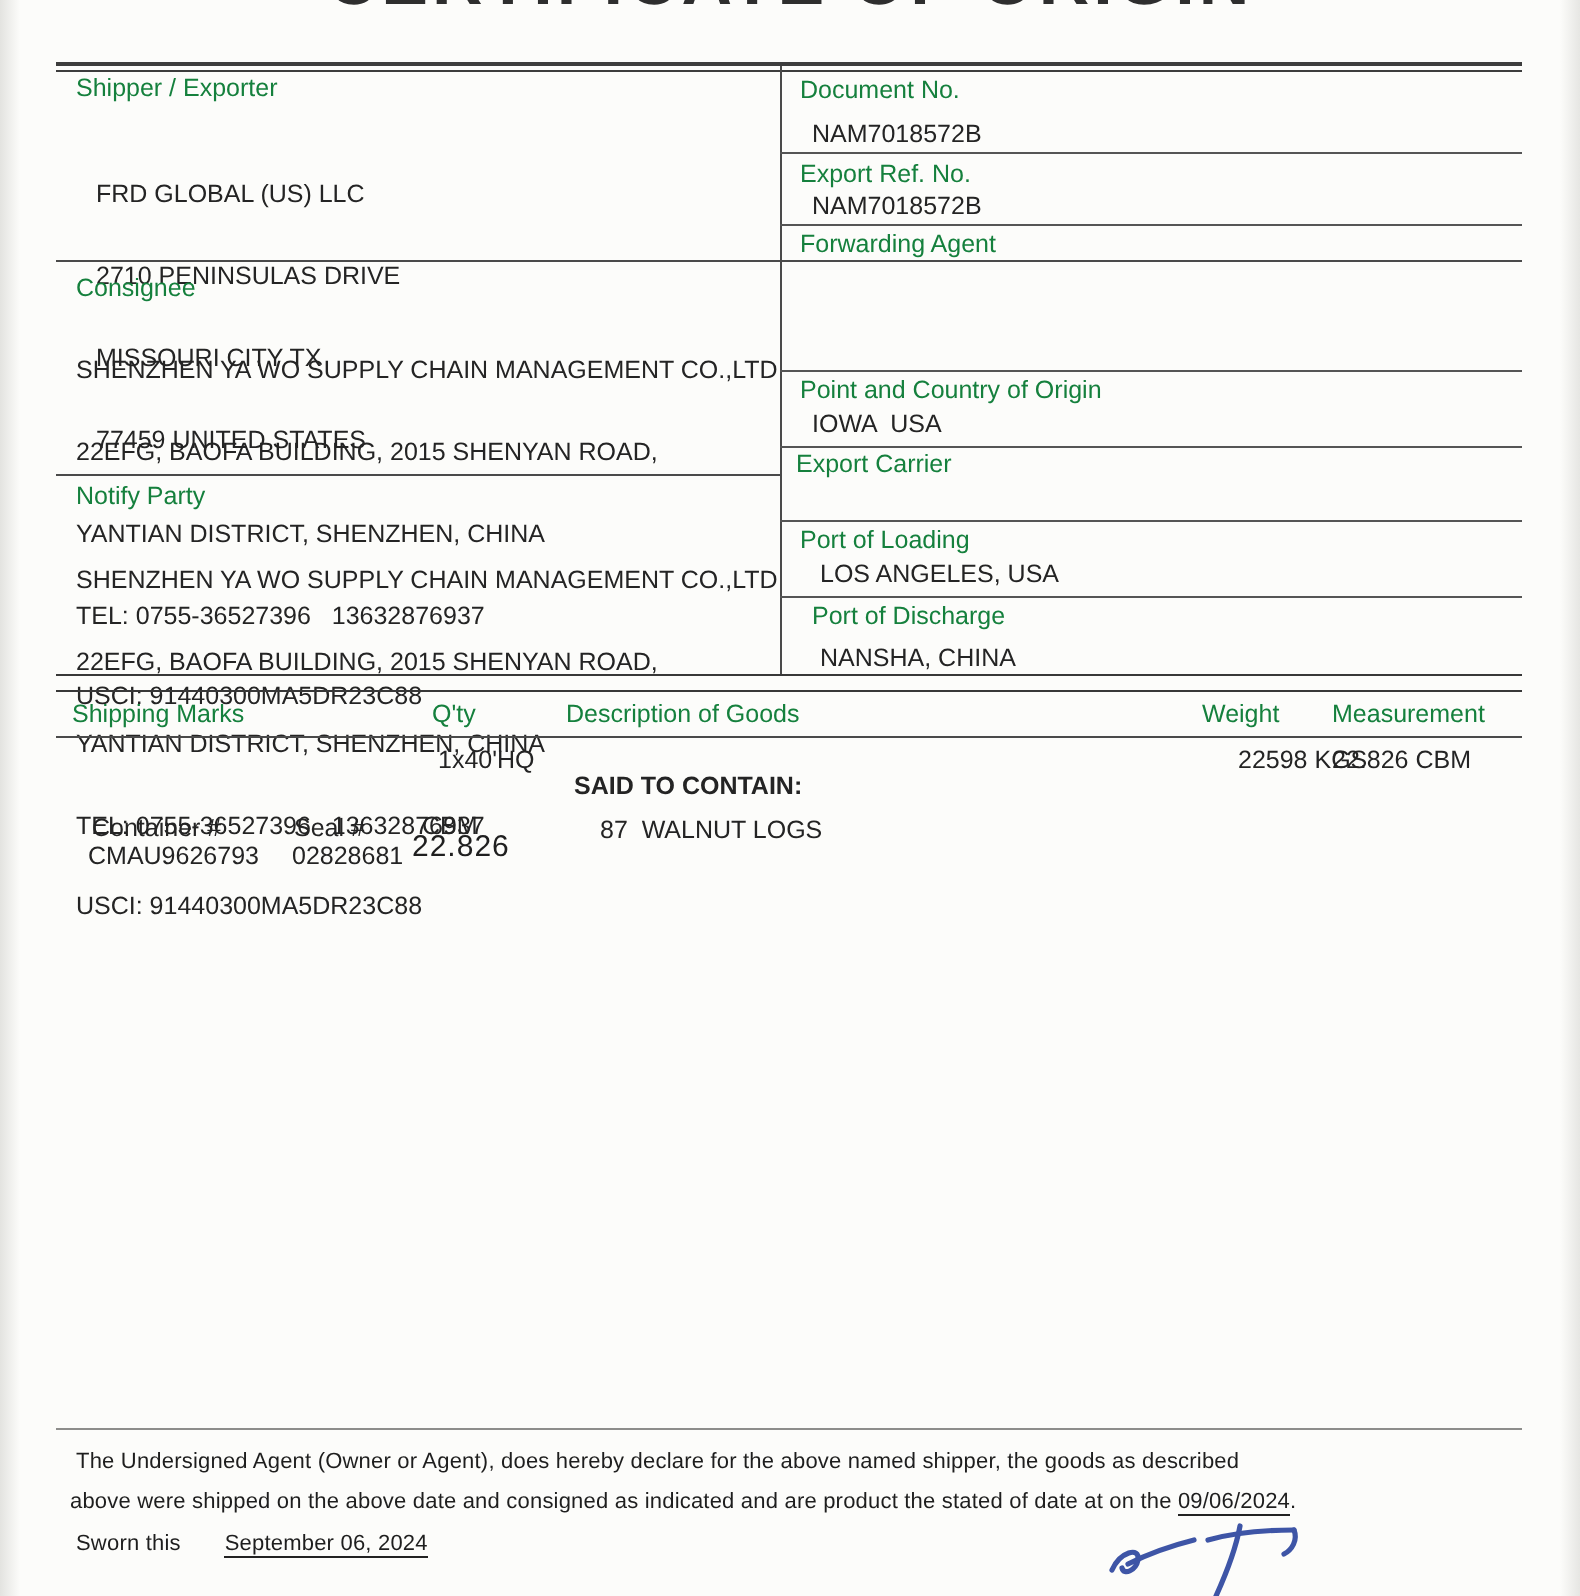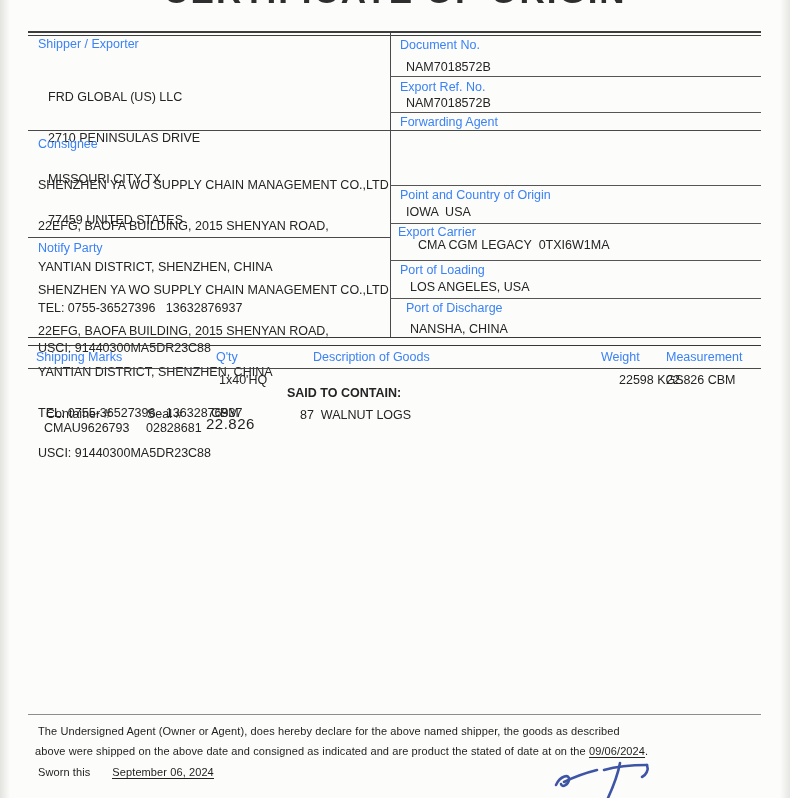--- a/index.html
+++ b/index.html
@@ -13,21 +13,21 @@
   .edge.left{left:0;background:linear-gradient(to right,#e3e3e0, rgba(252,252,250,0));}
   .edge.right{right:0;background:linear-gradient(to left,#e6e6e3, rgba(252,252,250,0));}
 
   .doc-title{
     position:absolute; top:-29px; left:0; width:100%;
     text-align:center; font-size:35px; font-weight:bold; letter-spacing:2px;
     color:#2e2e2e; white-space:nowrap;
   }
 
   .abs{position:absolute; white-space:pre;}
-  .lbl{font-size:12.5px; color:#3b82f6;}
+  .lbl{font-size:12.5px; color:#15803d;}
   .val{font-size:12.5px; color:#242424;}
   .addr{font-size:12.5px; line-height:13.6px; color:#242424;}
 
   .hline{position:absolute; left:28px; width:733px; height:0; border-top:1px solid #4a4a4a;}
   .rule-double{position:absolute; left:28px; top:31px; width:733px; height:2px;
     border-top:2px solid #3d3d3d; border-bottom:1px solid #3d3d3d;}
   .vline{position:absolute; top:33px; left:390px; width:0; height:304px; border-left:1px solid #4a4a4a;}
   .rline{position:absolute; left:390px; width:371px; height:0; border-top:1px solid #555;}
 
   .thick{border-top:1.5px solid #383838;}
@@ -89,36 +89,35 @@
   <div class="rline" style="top:112px;"></div>
 
   <div class="abs lbl" style="left:400px; top:115px;">Forwarding Agent</div>
   <div class="rline" style="top:185px;"></div>
 
   <div class="abs lbl" style="left:400px; top:188px;">Point and Country of Origin</div>
   <div class="abs val" style="left:406px; top:205px;">IOWA  USA</div>
   <div class="rline" style="top:223px;"></div>
 
   <div class="abs lbl" style="left:398px; top:225px;">Export Carrier</div>
-  <div class="abs val" style="left:418px; top:238px;">CMA CGM LEGACY  0TXI6W1MA</div>
   <div class="rline" style="top:260px;"></div>
 
   <div class="abs lbl" style="left:400px; top:263px;">Port of Loading</div>
   <div class="abs val" style="left:410px; top:280px;">LOS ANGELES, USA</div>
   <div class="rline" style="top:298px;"></div>
 
   <div class="abs lbl" style="left:406px; top:301px;">Port of Discharge</div>
   <div class="abs val" style="left:410px; top:322px;">NANSHA, CHINA</div>
 
   <div class="hline thick" style="top:337px;"></div>
   <div class="hline thick" style="top:345px;"></div>
 
   <div class="abs lbl" style="left:36px; top:350px;">Shipping Marks</div>
   <div class="abs lbl" style="left:216px; top:350px;">Q'ty</div>
-  <div class="abs lbl" style="left:283px; top:350px;margin-left:30px;">Description of Goods</div>
+  <div class="abs lbl" style="left:283px; top:350px;">Description of Goods</div>
   <div class="abs lbl" style="left:601px; top:350px;">Weight</div>
   <div class="abs lbl" style="left:666px; top:350px;">Measurement</div>
   <div class="hline" style="top:368px;"></div>
 
   <div class="abs val" style="left:219px; top:373px;">1x40'HQ</div>
   <div class="abs val" style="left:588px; top:373px;margin-left:31px;">22598 KGS</div>
   <div class="abs val" style="left:666px; top:373px;">22.826 CBM</div>
   <div class="abs val" style="left:287px; top:386px;font-weight:bold;">SAID TO CONTAIN:</div>
   <div class="abs val" style="left:300px; top:408px;">87  WALNUT LOGS</div>
 

